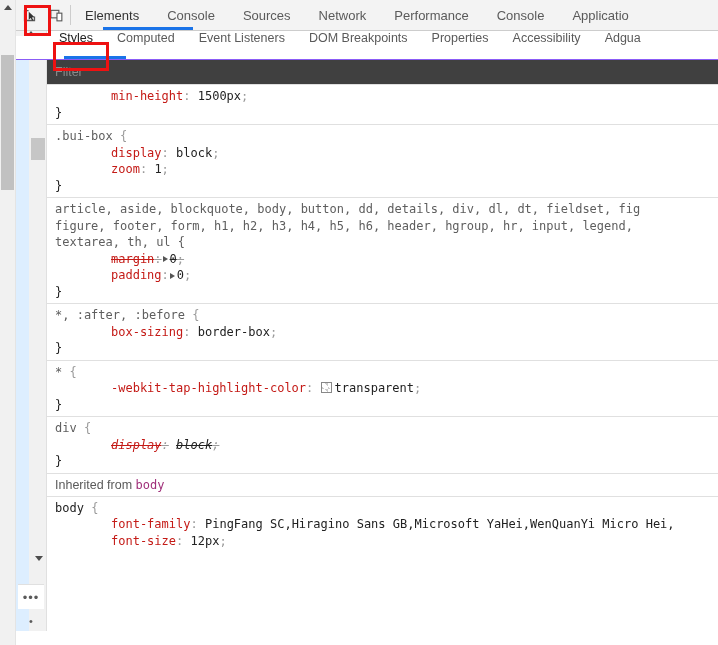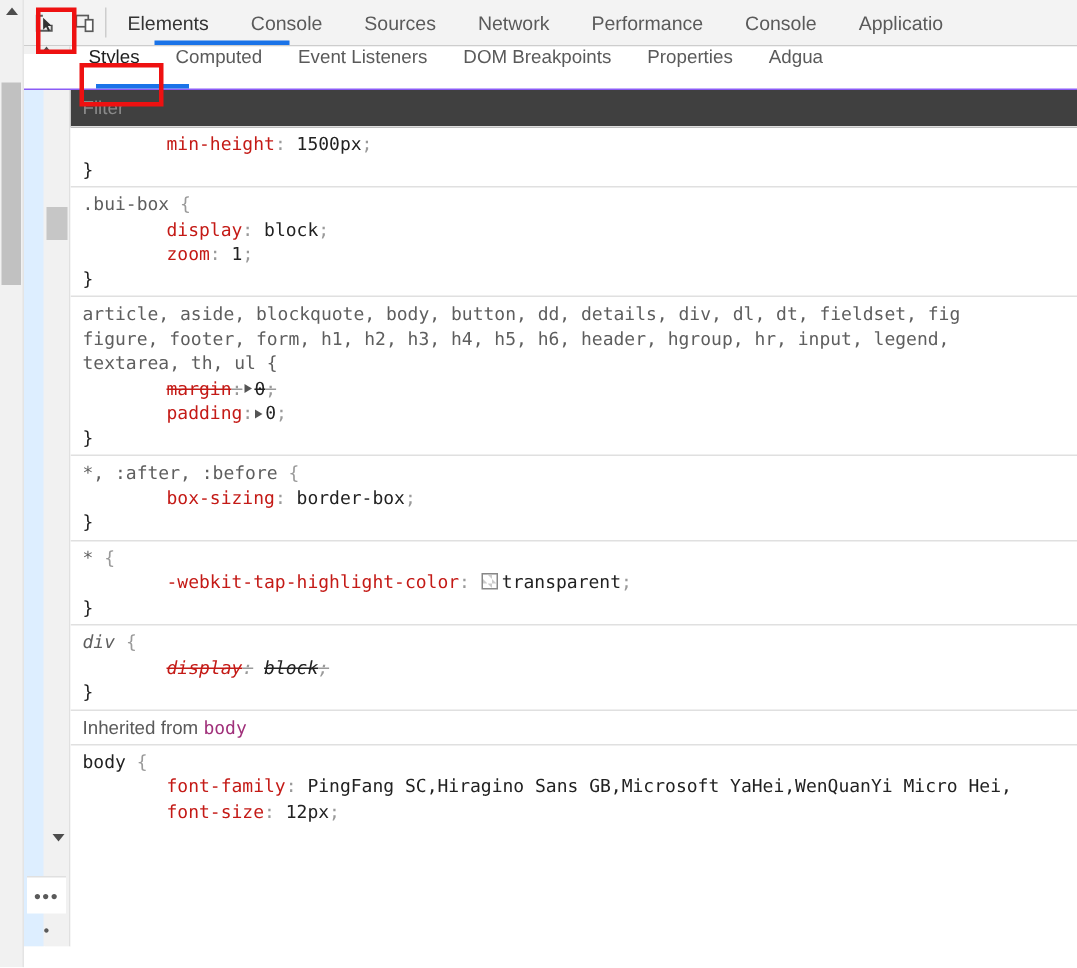--- a/index.html
+++ b/index.html
@@ -189,21 +189,21 @@
     padding: 3px 0 3px 0;
     font-family: "DejaVu Sans Mono", monospace;
     font-size: 12px;
     line-height: 16.5px;
     color: #222;
     white-space: nowrap;
   }
   .rule-line { padding-left: 8px; }
   .rule-line.indent { padding-left: 28px; }
   .sel { color: #5e5e5e; }
-  .sel.ua { font-style: italic; color: #5e5e5e; }
+  .sel.ua { color: #5e5e5e; }
   .brace { color: #9a9a9a; }
   .prop { color: #c41a16; margin-left: 36px; }
   .prop.ua-prop { color: #c41a16; font-style: italic; }
   .val { color: #222; }
   .val.ua-val { color: #222; font-style: italic; }
   .struck { text-decoration: line-through; }
   .disclosure {
     display: inline-block;
     width: 0; height: 0;
     border-top: 3.5px solid transparent;
@@ -293,20 +293,21 @@
 
     <div class="sub-tabbar">
       <div class="sub-scroll-gutter">
         <span class="tri-up"></span>
       </div>
       <div class="sub-tab active">Styles</div>
       <div class="sub-tab">Computed</div>
       <div class="sub-tab">Event Listeners</div>
       <div class="sub-tab">DOM Breakpoints</div>
       <div class="sub-tab">Properties</div>
+      <div class="sub-tab">Accessibility</div>
       <div class="sub-tab">Adgua</div>
       <div class="sub-tab-underline"></div>
     </div>
 
     <div class="panel-body">
 
       <div class="left-gutter">
         <div class="gutter-strip"></div>
         <div class="gutter-track">
           <div class="gutter-thumb"></div>

